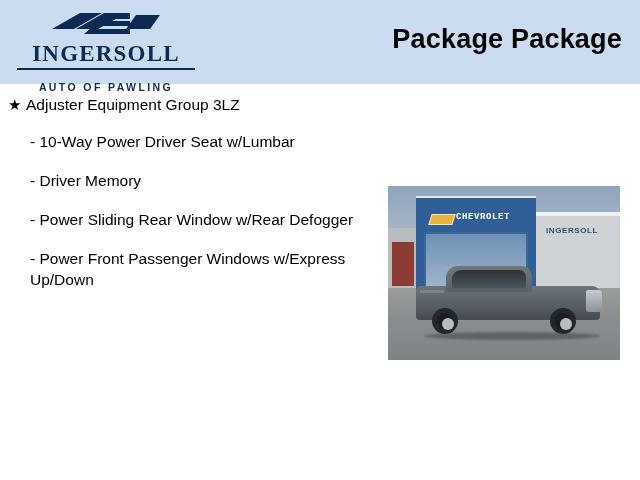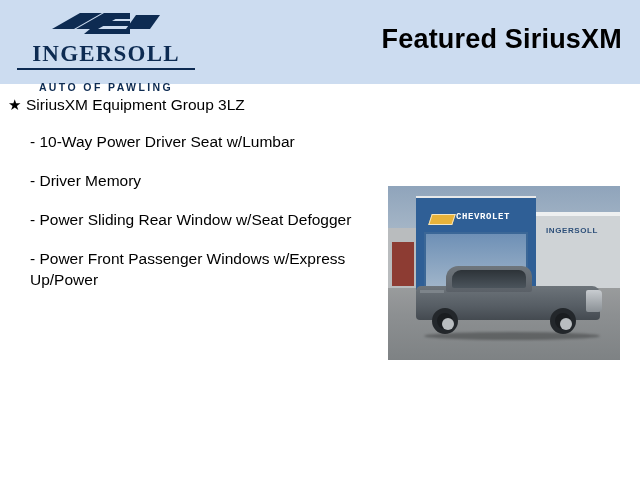--- a/index.html
+++ b/index.html
@@ -284,35 +284,35 @@
             <path d="M44 20 L84 20 L84 25 L38 25 Z"></path>
             <path d="M90 6 L114 6 L104 20 L80 20 Z"></path>
           </g>
         </svg>
       </div>
       <div class="logo-name">INGERSOLL</div>
       <div class="logo-rule"></div>
       <div class="logo-sub">AUTO OF PAWLING</div>
     </div>
 
-    <div class="header-title">Featured SiriusXM</div>
+    <div class="header-title">Package Package</div>
   </div>
 
   <div class="content">
 
     <div class="feature-list">
       <div class="feature-head">
         <span class="star-icon">★</span>
-        <span class="feature-head-text">SiriusXM Equipment Group 3LZ</span>
+        <span class="feature-head-text">Adjuster Equipment Group 3LZ</span>
       </div>
 
       <div class="feature-item">- 10-Way Power Driver Seat w/Lumbar</div>
       <div class="feature-item">- Driver Memory</div>
-      <div class="feature-item">- Power Sliding Rear Window w/Seat Defogger</div>
-      <div class="feature-item">- Power Front Passenger Windows w/Express Up/Power</div>
+      <div class="feature-item">- Power Sliding Rear Window w/Rear Defogger</div>
+      <div class="feature-item">- Power Front Passenger Windows w/Express Up/Down</div>
     </div>
 
     <div class="photo">
       <div class="sky"></div>
       <div class="ground"></div>
       <div class="left-wall"></div>
       <div class="left-door"></div>
       <div class="building-side-top"></div>
       <div class="building-side"></div>
       <div class="building-roof"></div>

